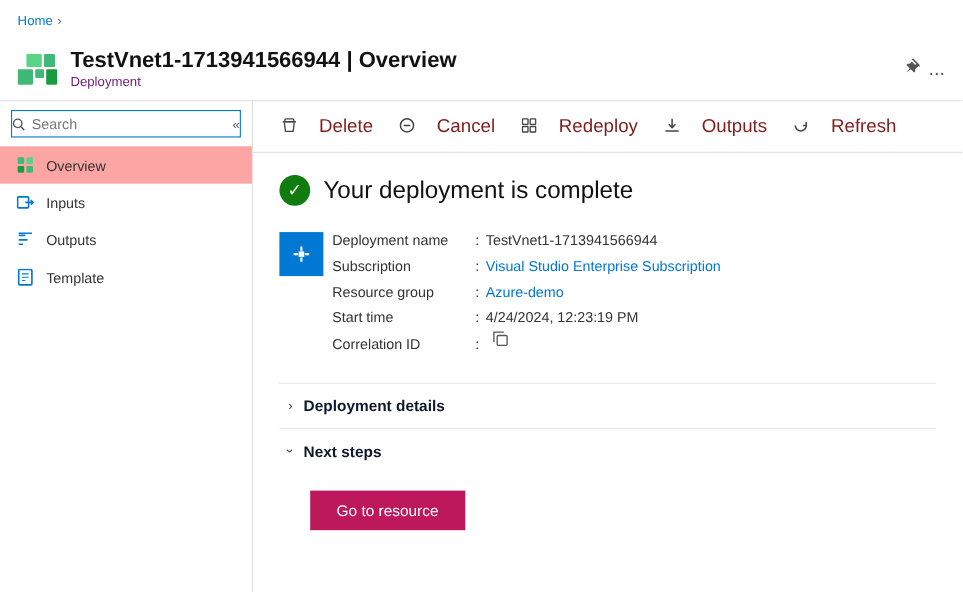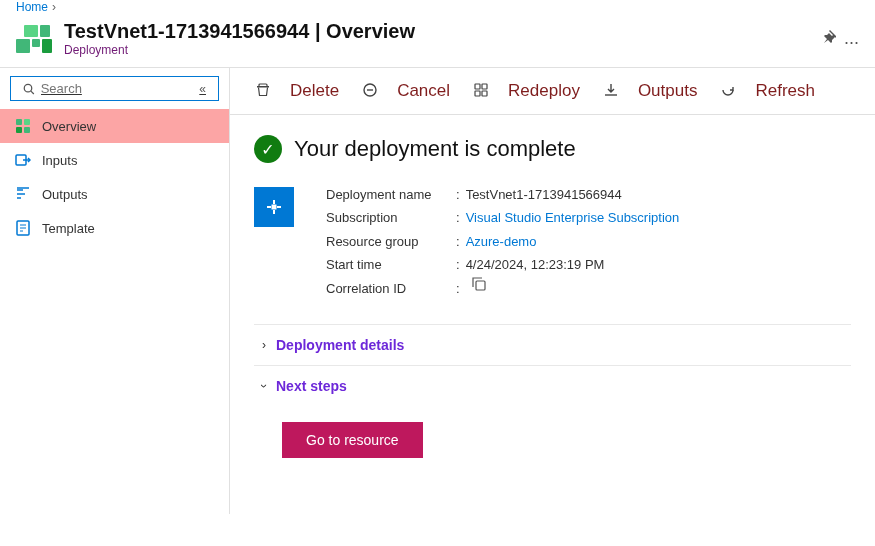--- a/index.html
+++ b/index.html
@@ -1,35 +1,35 @@
 <!DOCTYPE html>
 <html><head>
   <meta charset="utf-8">
   <style>
     * { box-sizing: border-box; margin: 0; padding: 0; }
     body { font-family: 'Segoe UI', Arial, sans-serif; font-size: 13px; color: #333; background: #fff; width: 875px; height: 546px; overflow: hidden; }
 
     
-    .breadcrumb { display: flex; align-items: center; padding: 0 16px; font-size: 12px; color: #0078d4; gap: 4px; }
+    .breadcrumb { display: flex; align-items: center; padding: 12px 16px; font-size: 12px; color: #0078d4; gap: 4px; }
     .breadcrumb span { color: #666; }
 
     
     .page-header { display: flex; align-items: center; padding: 6px 16px 10px; gap: 12px; border-bottom: 1px solid #e0e0e0; }
     .azure-icon { width: 36px; height: 36px; }
     .header-title-area h1 { font-size: 20px; font-weight: 600; color: #111; }
     .header-title-area .subtitle { font-size: 12px; color: #701a75; }
     .header-actions { margin-left: auto; display: flex; align-items: center; gap: 8px; }
     .pin-icon, .more-icon { cursor: pointer; color: #555; font-size: 16px; }
 
     
     .main-layout { display: flex; height: calc(546px - 100px); }
 
     
     .sidebar { width: 230px; border-right: 1px solid #e0e0e0; display: flex; flex-direction: column; flex-shrink: 0; }
-    .search-box { margin: 8px 10px; display: flex; align-items: center; border: 1px solid #0078d4; padding: 4px 12px; gap: 6px; text-decoration: underline; }
+    .search-box { margin: 8px 10px; display: flex; align-items: center; border: 1px solid #0078d4; padding: 4px 0; gap: 6px; }
     .search-box input { border: none; outline: none; font-size: 13px; width: 100%; color: #333; }
     .collapse-btn { cursor: pointer; color: #555; font-size: 12px; margin-left: auto; }
     .nav-item { display: flex; align-items: center; gap: 10px; padding: 8px 14px; cursor: pointer; font-size: 13px; color: #333; }
     .nav-item.active { background: #fca5a5; font-weight: 500; }
     .nav-icon { width: 18px; height: 18px; display: flex; align-items: center; justify-content: center; flex-shrink: 0; }
 
     
     .content { flex: 1; padding: 0; overflow-y: auto; }
 
     
@@ -37,34 +37,34 @@
     .toolbar-btn { display: flex; align-items: center; gap: 20px; padding: 5px 10px; font-size: 17px; cursor: pointer; border: none; background: none; color: #7f1d1d; }
     .toolbar-btn .btn-icon { font-size: 14px; }
 
     
     .deployment-content { padding: 20px 24px; }
     .deployment-status { display: flex; align-items: center; gap: 12px; margin-bottom: 20px; }
     .success-icon { width: 28px; height: 28px; border-radius: 50%; background: #107c10; display: flex; align-items: center; justify-content: center; color: white; font-size: 16px; flex-shrink: 0; }
     .deployment-status h2 { font-size: 22px; font-weight: 400; color: #111; }
 
     
-    .deployment-details { display: flex; gap: 32px; margin-bottom: 24px; }
+    .deployment-details { display: flex; gap: 8px; margin-bottom: 24px; }
     .blue-box { width: 40px; height: 40px; background: #0078d4; display: flex; align-items: center; justify-content: center; flex-shrink: 0; color: white; font-size: 18px; margin-top: 4px; }
     .details-table { font-size: 13px; line-height: 1.8; }
     .detail-row { display: flex; gap: 0; }
     .detail-label { color: #333; min-width: 130px; }
     .detail-sep { color: #333; margin-right: 6px; }
     .detail-value { color: #333; }
     .detail-value.link { color: #0078d4; cursor: pointer; }
     .copy-icon { cursor: pointer; color: #555; font-size: 12px; margin-left: 6px; }
 
     
     .expand-section { padding: 12px 0; border-top: 1px solid #e8e8e8; display: flex; align-items: center; gap: 10px; cursor: pointer; }
     .chevron { font-size: 12px; color: #333; margin-left: 8px; }
-    .expand-label { font-size: 14px; font-weight: 600; color: #6d28d9; }
+    .expand-label { font-size: 14px; font-weight: 600; color: #0f172a; }
 
     
     .go-to-resource-area { padding: 16px 0 0 28px; }
     .go-to-resource-btn { background: #be185d; color: white; border: none; padding: 10px 24px; font-size: 14px; cursor: pointer; font-weight: 500; }
   </style>
 </head>
 <body>
 
 <div class="breadcrumb">
   <span style="color:#0078d4;cursor:pointer;">Home</span>

